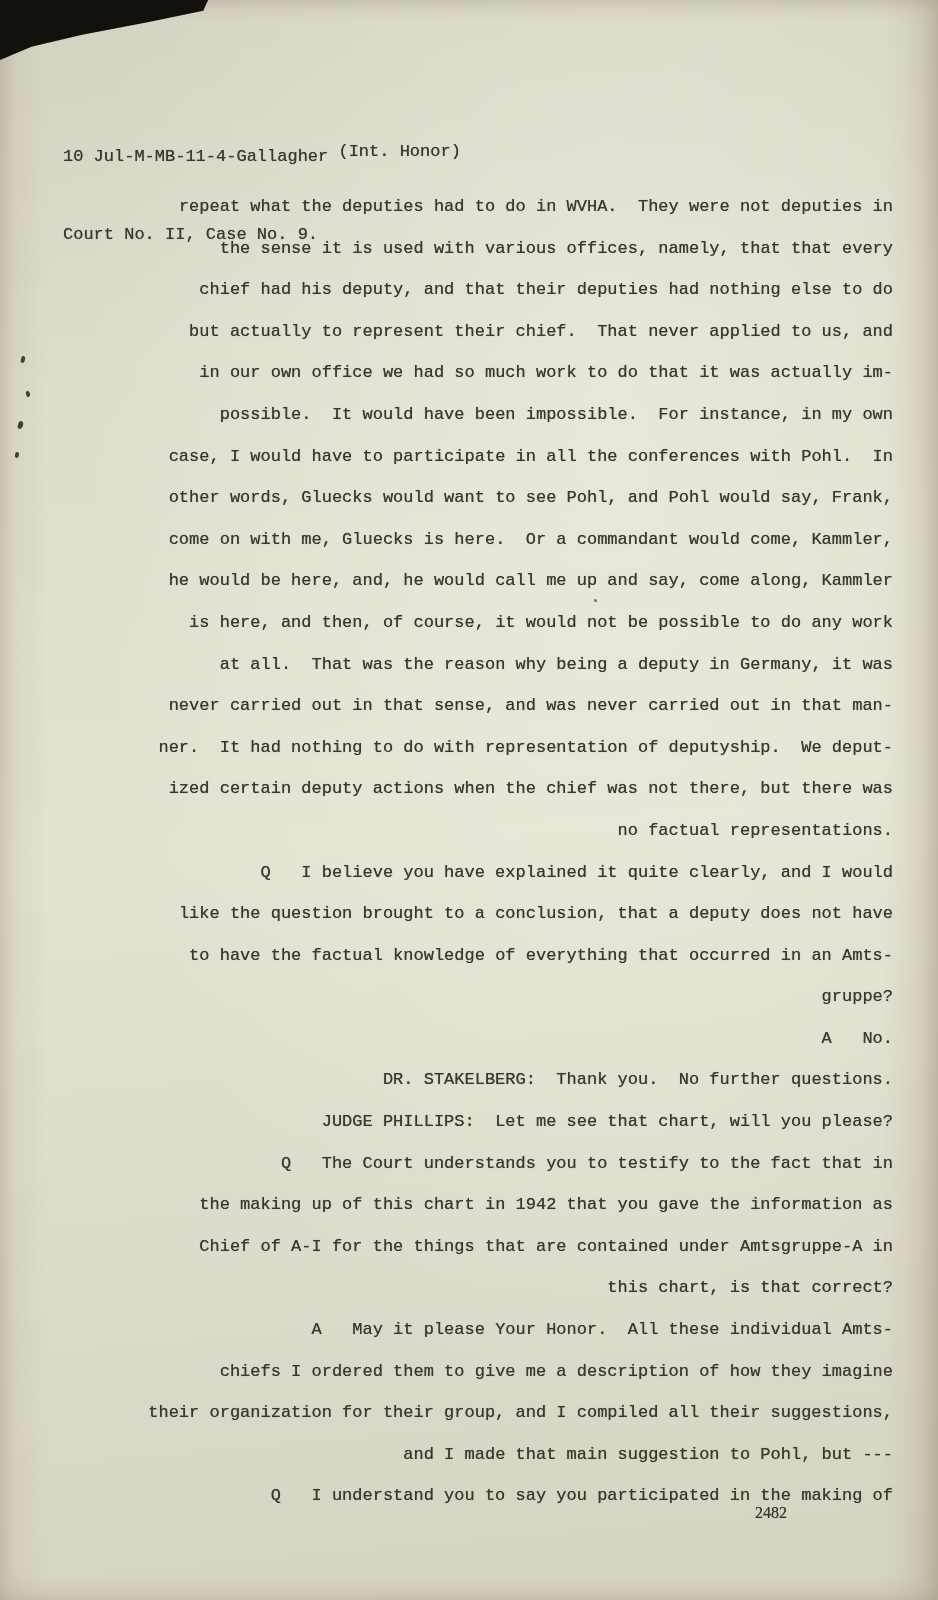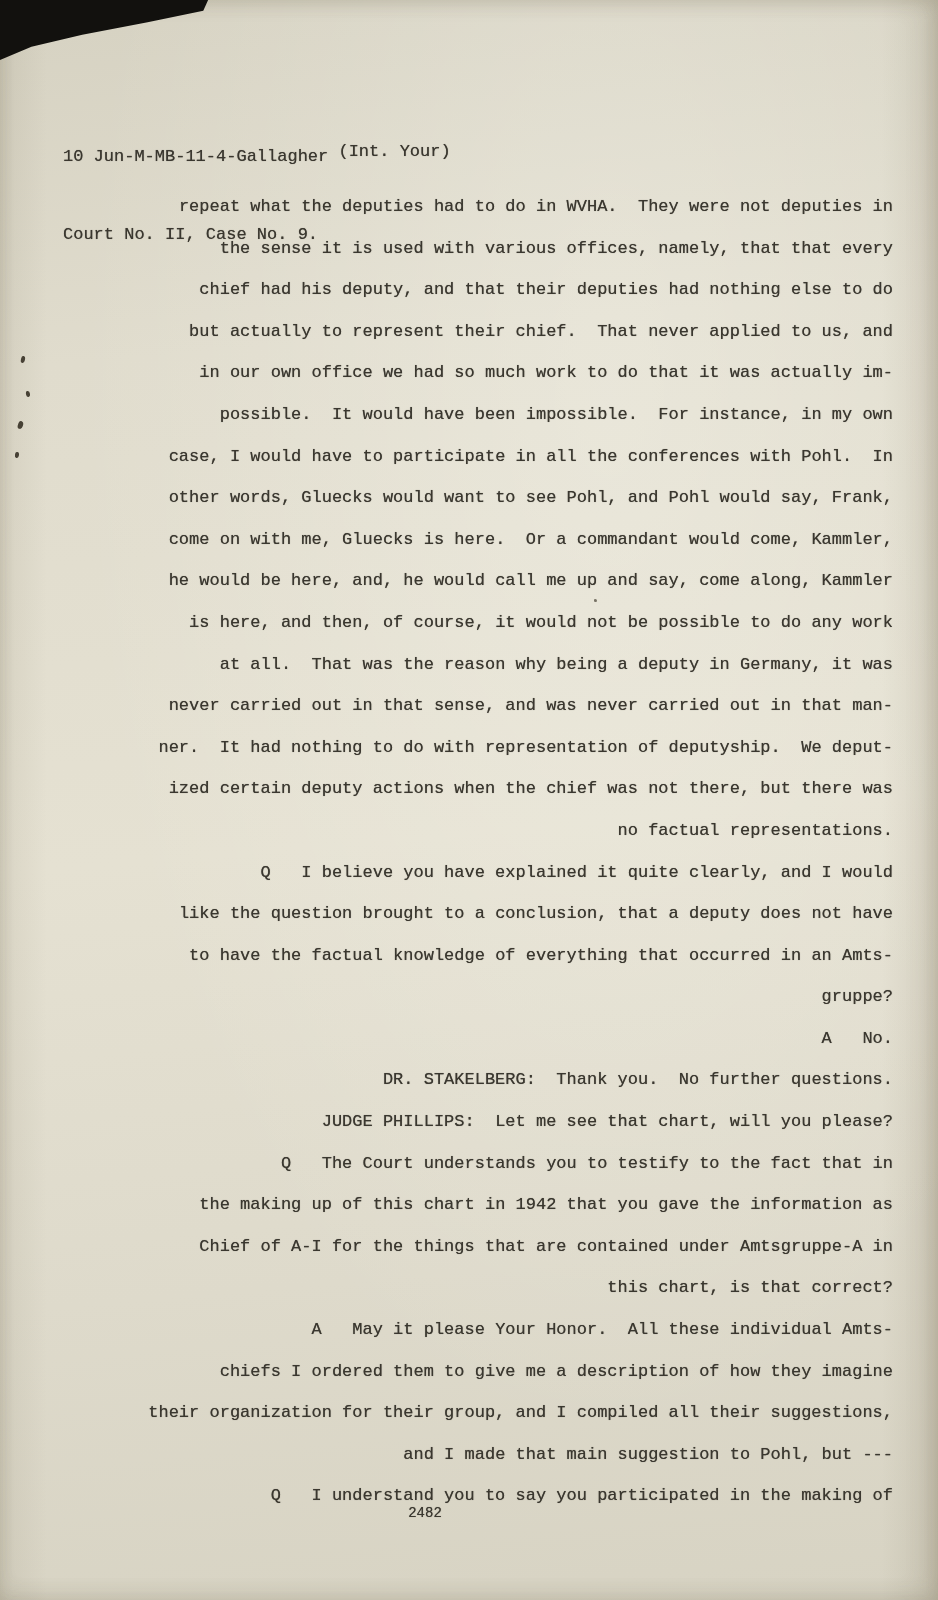--- a/index.html
+++ b/index.html
@@ -61,40 +61,41 @@
     text-shadow: 0 0 0.7px rgba(58,55,47,0.8);
     text-align: right;
   }
   .transcript .line { height: 41.6px; }
   .transcript .line.indent { padding-left: 112px; }
 
   .page-number {
     position: absolute;
     left: 63px; top: 1503px;
     width: 724px;
-    text-align: center;
-    font-size: 14px;
+    text-align: right;
+    font-size: 16px;
     line-height: 20px;
     text-shadow: 0 0 0.7px rgba(58,55,47,0.8);
+    font-family: Liberation Serif, serif;
   }
 </style>
 </head>
 <body>
 
 <div class="page">
 
   <div class="corner-tear"></div>
   <div class="speck s1"></div>
   <div class="speck s2"></div>
   <div class="speck s3"></div>
   <div class="speck s4"></div>
   <div class="speck s5"></div>
 
   <header class="doc-header">
-    <div class="header-line"><span>10 Jun-M-MB-11-4-Gallagher </span><span class="sup">(Int. Your)</span></div>
+    <div class="header-line"><span>10 Jul-M-MB-11-4-Gallagher </span><span class="sup">(Int. Honor)</span></div>
     <div class="header-line">Court No. II, Case No. 9.</div>
   </header>
 
   <main class="transcript"><div class="line">repeat what the deputies had to do in WVHA.  They were not deputies in</div><div class="line">the sense it is used with various offices, namely, that that every</div><div class="line">chief had his deputy, and that their deputies had nothing else to do</div><div class="line">but actually to represent their chief.  That never applied to us, and</div><div class="line">in our own office we had so much work to do that it was actually im-</div><div class="line">possible.  It would have been impossible.  For instance, in my own</div><div class="line">case, I would have to participate in all the conferences with Pohl.  In</div><div class="line">other words, Gluecks would want to see Pohl, and Pohl would say, Frank,</div><div class="line">come on with me, Gluecks is here.  Or a commandant would come, Kammler,</div><div class="line">he would be here, and, he would call me up and say, come along, Kammler</div><div class="line">is here, and then, of course, it would not be possible to do any work</div><div class="line">at all.  That was the reason why being a deputy in Germany, it was</div><div class="line">never carried out in that sense, and was never carried out in that man-</div><div class="line">ner.  It had nothing to do with representation of deputyship.  We deput-</div><div class="line">ized certain deputy actions when the chief was not there, but there was</div><div class="line">no factual representations.</div><div class="line indent">Q   I believe you have explained it quite clearly, and I would</div><div class="line">like the question brought to a conclusion, that a deputy does not have</div><div class="line">to have the factual knowledge of everything that occurred in an Amts-</div><div class="line">gruppe?</div><div class="line indent">A   No.</div><div class="line indent">DR. STAKELBERG:  Thank you.  No further questions.</div><div class="line indent">JUDGE PHILLIPS:  Let me see that chart, will you please?</div><div class="line indent">Q   The Court understands you to testify to the fact that in</div><div class="line">the making up of this chart in 1942 that you gave the information as</div><div class="line">Chief of A-I for the things that are contained under Amtsgruppe-A in</div><div class="line">this chart, is that correct?</div><div class="line indent">A   May it please Your Honor.  All these individual Amts-</div><div class="line">chiefs I ordered them to give me a description of how they imagine</div><div class="line">their organization for their group, and I compiled all their suggestions,</div><div class="line">and I made that main suggestion to Pohl, but ---</div><div class="line indent">Q   I understand you to say you participated in the making of</div></main>
 
   <div class="page-number">2482</div>
 
 </div>
 
 </body></html>

